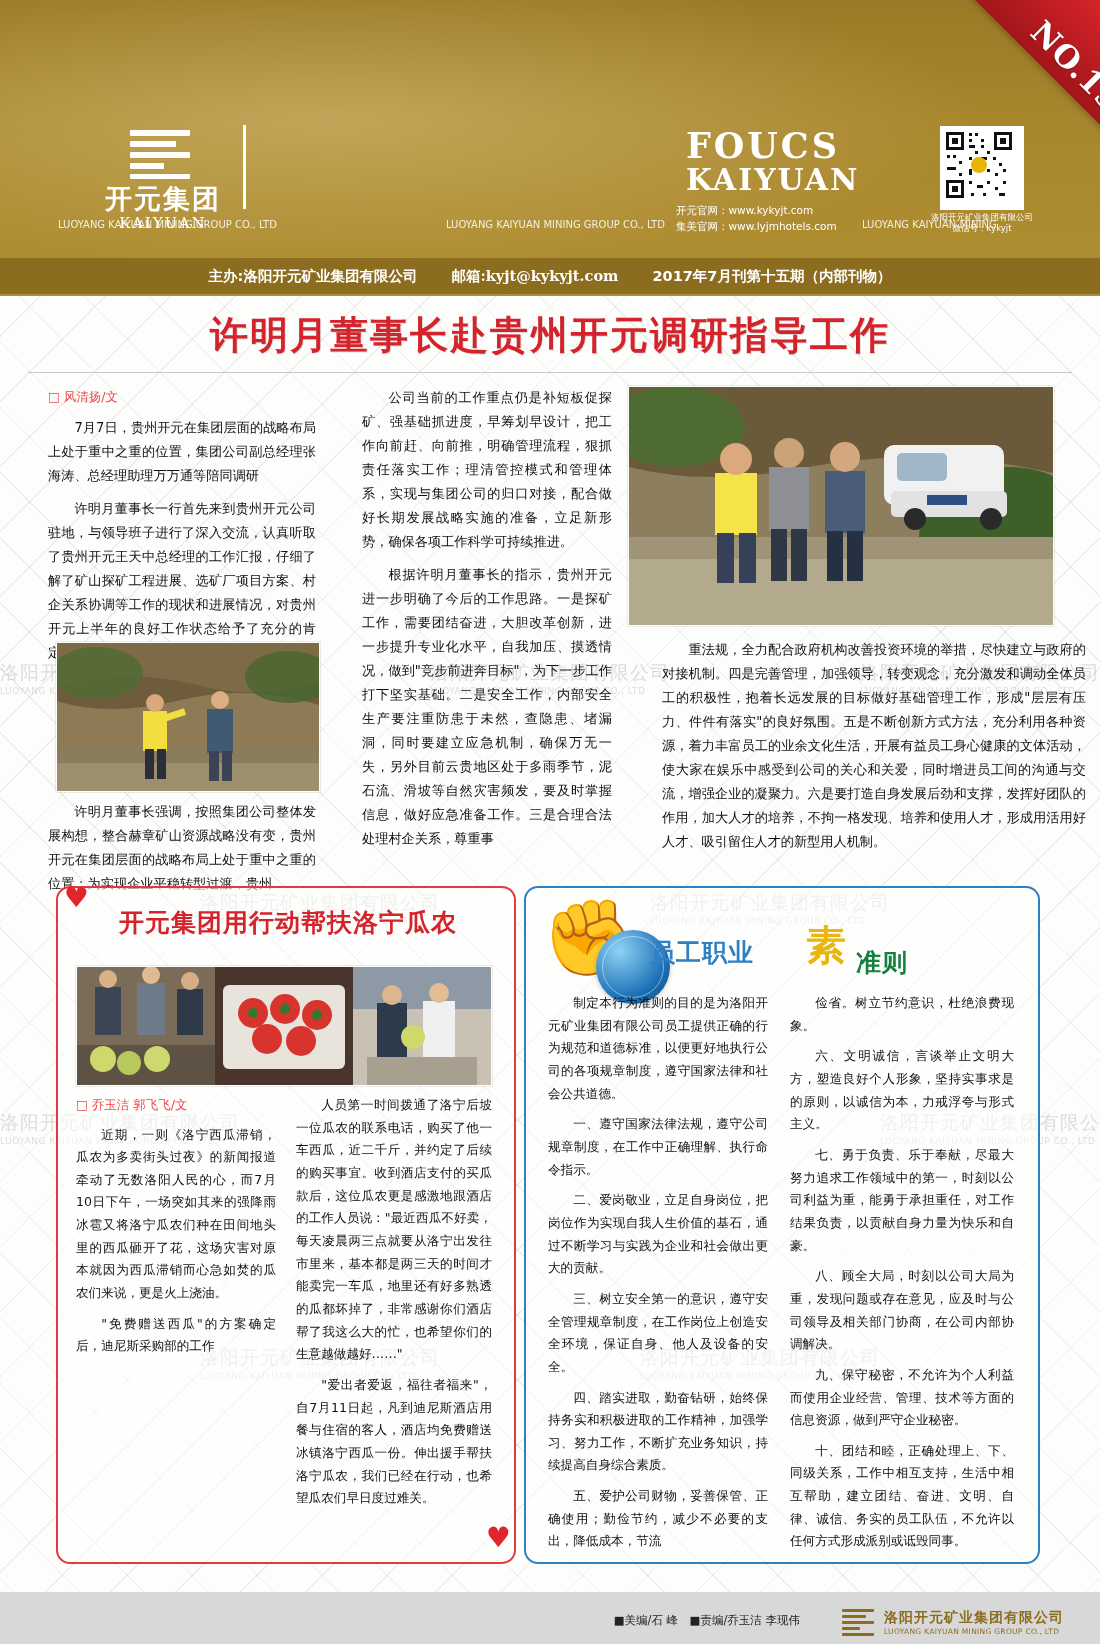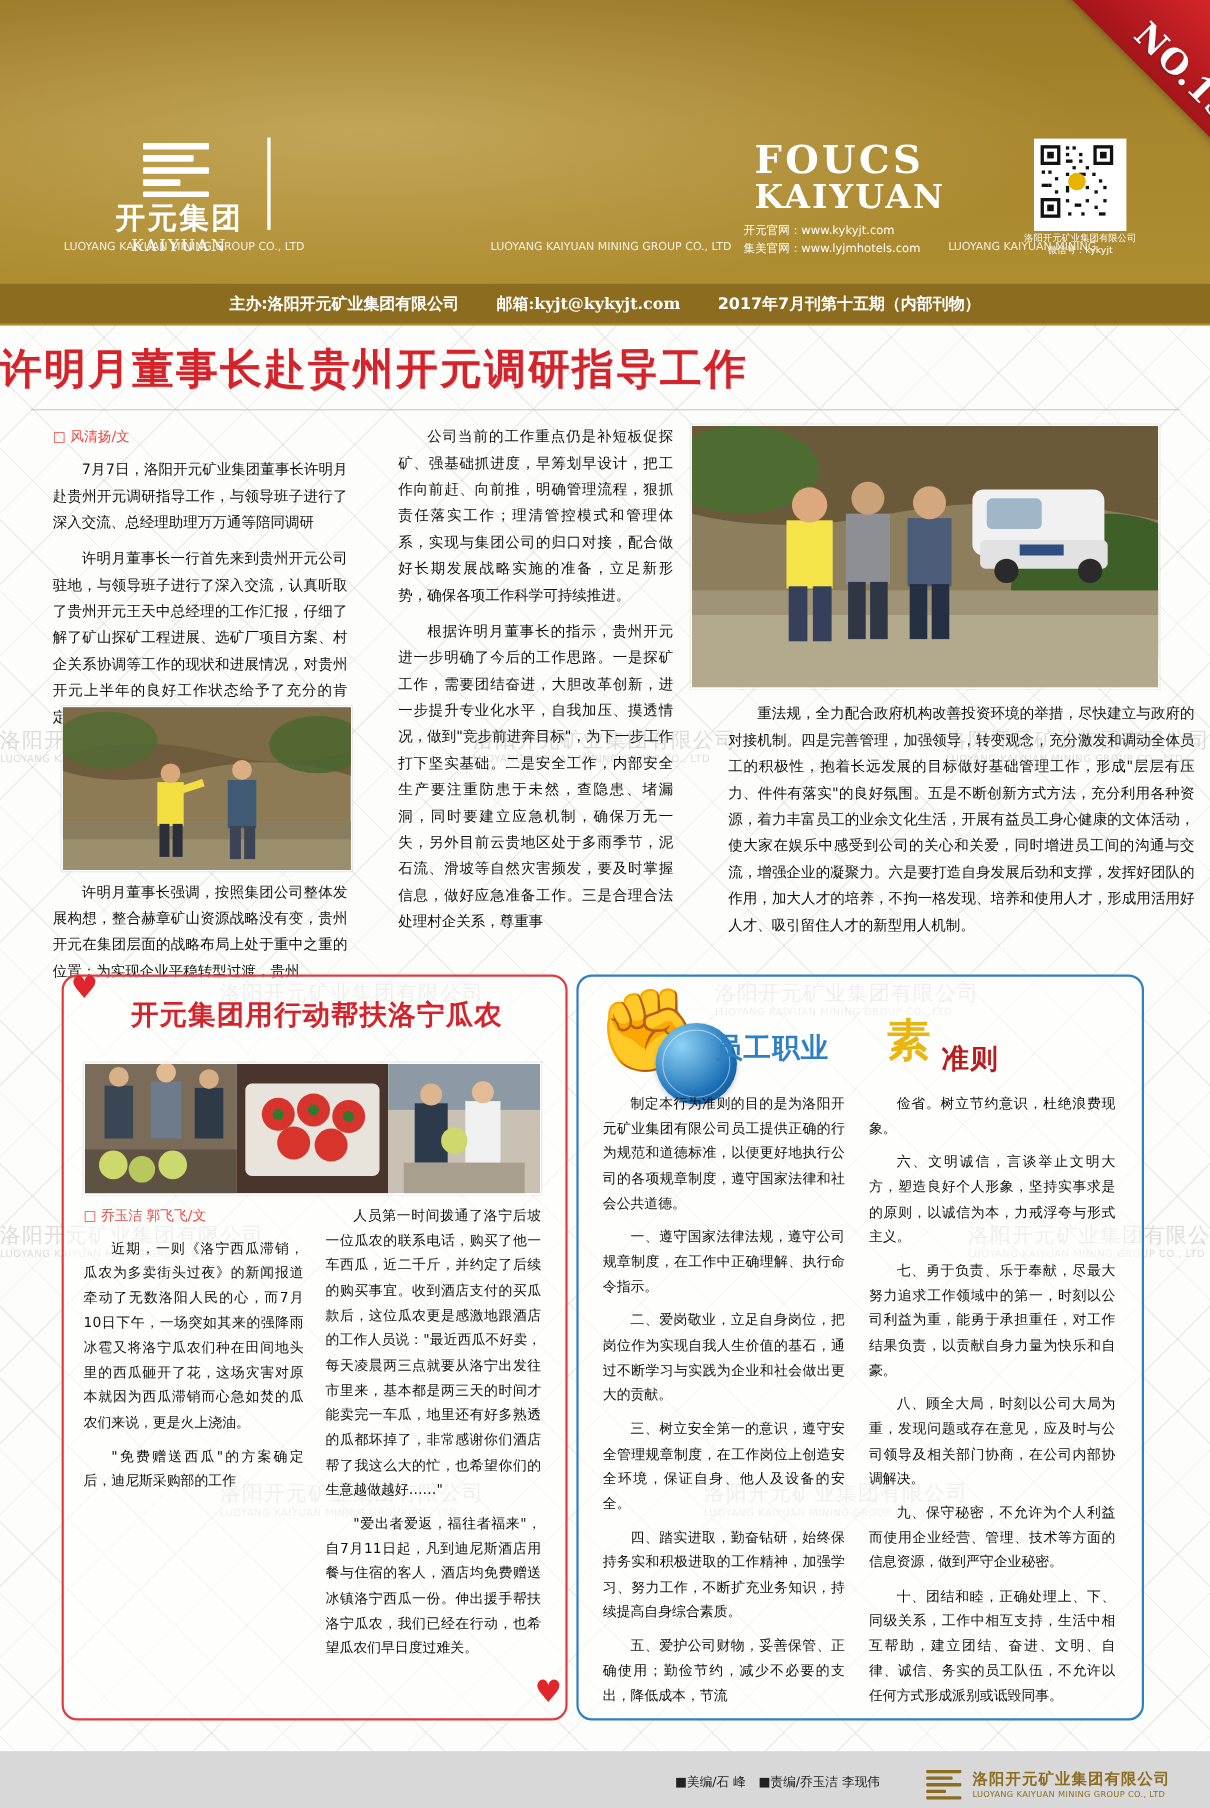--- a/index.html
+++ b/index.html
@@ -110,21 +110,21 @@
   .info-bar{
     position:absolute;left:0;top:258px;width:1100px;height:36px;
     background:#8c6d1f;color:#fff;
     display:flex;align-items:center;justify-content:center;gap:34px;
     font-size:14.5px;font-weight:bold;
   }
   .info-bar .em{font-family:"DejaVu Serif",serif;}
 
   
   .headline{
-    position:absolute;left:0;top:310px;width:1100px;
+    position:absolute;left:0;top:310px;width:1100px;text-align:center;
     font-size:38px;font-weight:bold;color:#d4232a;letter-spacing:2px;
     font-family:"DejaVu Sans",sans-serif;
     text-shadow:1px 1px 0 rgba(0,0,0,.12);
   }
   .rule{
     position:absolute;left:28px;width:1044px;height:1px;background:#c9c9c9;
   }
   
   .col{position:absolute;font-size:13.2px;line-height:1.82;color:#111;text-align:justify;}
   .col p{margin:0 0 9px 0;text-indent:2em;}
@@ -286,21 +286,21 @@
     <span>主办:洛阳开元矿业集团有限公司</span>
     <span class="em">邮箱:kyjt@kykyjt.com</span>
     <span>2017年7月刊第十五期（内部刊物）</span>
   </div>
 
   <div class="headline">许明月董事长赴贵州开元调研指导工作</div>
   <div class="rule" style="top:372px;"></div>
 
   <div class="col" style="left:48px;top:386px;width:268px;">
     <div class="byline">□ 风清扬/文</div>
-    <p>7月7日，洛阳开元矿业集团董事长许明月赴贵州开元调研指导工作，与领导班子进行了深入交流、总经理助理万万通等陪同调研</p>
+    <p>7月7日，贵州开元在集团层面的战略布局上处于重中之重的位置，集团公司副总经理张海涛、总经理助理万万通等陪同调研</p>
     <p>许明月董事长一行首先来到贵州开元公司驻地，与领导班子进行了深入交流，认真听取了贵州开元王天中总经理的工作汇报，仔细了解了矿山探矿工程进展、选矿厂项目方案、村企关系协调等工作的现状和进展情况，对贵州开元上半年的良好工作状态给予了充分的肯定。</p>
   </div>
 
   <div class="photo" style="left:56px;top:642px;width:262px;height:148px;">
     <svg width="262" height="148" viewBox="0 0 262 148" aria-hidden="true">
       <rect width="262" height="148" fill="#8e7b56"></rect>
       <path d="M0 0 H262 V62 Q190 40 120 58 Q50 74 0 58 Z" fill="#6e5c3c"></path>
       <path d="M0 44 Q70 24 140 42 Q200 58 262 40 V0 H0 Z" fill="#7d6a46"></path>
       <rect y="104" width="262" height="44" fill="#9c8f6e"></rect>
       <path d="M0 104 H262 V120 H0 Z" fill="#8a7d5d"></path>
@@ -425,21 +425,21 @@
   <div class="sub-col" style="left:296px;top:1094px;width:196px;">
     <p>人员第一时间拨通了洛宁后坡一位瓜农的联系电话，购买了他一车西瓜，近二千斤，并约定了后续的购买事宜。收到酒店支付的买瓜款后，这位瓜农更是感激地跟酒店的工作人员说："最近西瓜不好卖，每天凌晨两三点就要从洛宁出发往市里来，基本都是两三天的时间才能卖完一车瓜，地里还有好多熟透的瓜都坏掉了，非常感谢你们酒店帮了我这么大的忙，也希望你们的生意越做越好……"</p>
     <p>"爱出者爱返，福往者福来"，自7月11日起，凡到迪尼斯酒店用餐与住宿的客人，酒店均免费赠送冰镇洛宁西瓜一份。伸出援手帮扶洛宁瓜农，我们已经在行动，也希望瓜农们早日度过难关。</p>
   </div>
 
   <div class="panel blue" style="left:524px;top:886px;width:512px;height:674px;"></div>
   <div class="hand" style="left:542px;top:900px;">✊</div>
   <div class="globe" style="left:596px;top:930px;"></div>
   <div class="panel-title" style="left:650px;top:936px;color:#2f7fc4;">员工职业</div>
   <div class="panel-title" style="left:806px;top:918px;color:#e9b611;font-size:40px;">素</div>
-  <div class="panel-title" style="left:856px;top:946px;color:#b91c1c;">准则</div>
+  <div class="panel-title" style="left:856px;top:946px;color:#15803d;">准则</div>
 
   <div class="sub-col" style="left:548px;top:992px;width:220px;">
     <p>制定本行为准则的目的是为洛阳开元矿业集团有限公司员工提供正确的行为规范和道德标准，以便更好地执行公司的各项规章制度，遵守国家法律和社会公共道德。</p>
     <p>一、遵守国家法律法规，遵守公司规章制度，在工作中正确理解、执行命令指示。</p>
     <p>二、爱岗敬业，立足自身岗位，把岗位作为实现自我人生价值的基石，通过不断学习与实践为企业和社会做出更大的贡献。</p>
     <p>三、树立安全第一的意识，遵守安全管理规章制度，在工作岗位上创造安全环境，保证自身、他人及设备的安全。</p>
     <p>四、踏实进取，勤奋钻研，始终保持务实和积极进取的工作精神，加强学习、努力工作，不断扩充业务知识，持续提高自身综合素质。</p>
     <p>五、爱护公司财物，妥善保管、正确使用；勤俭节约，减少不必要的支出，降低成本，节流</p>
   </div>
   <div class="sub-col" style="left:790px;top:992px;width:224px;">

